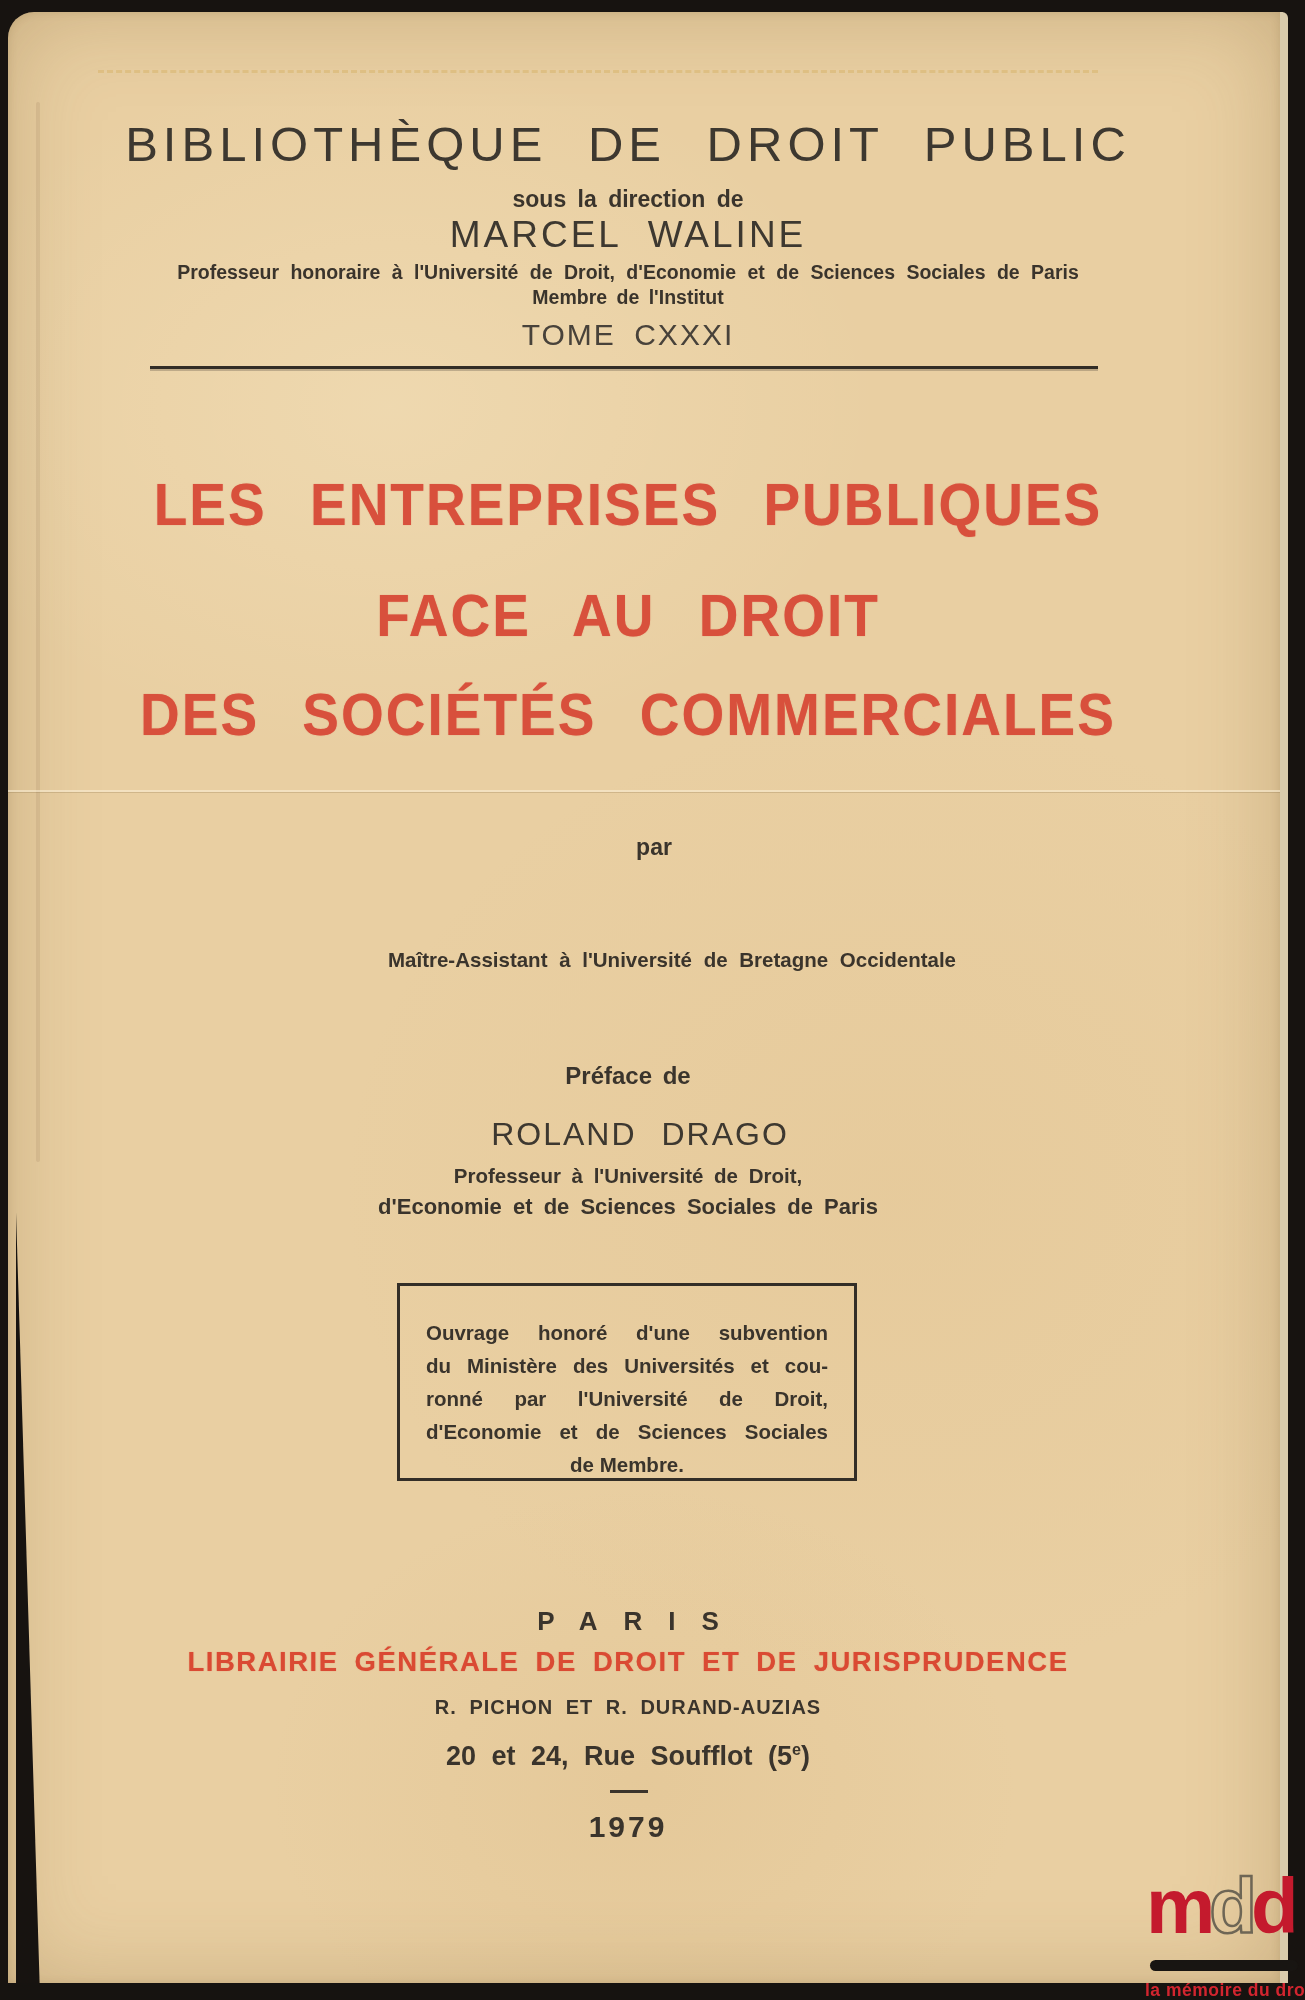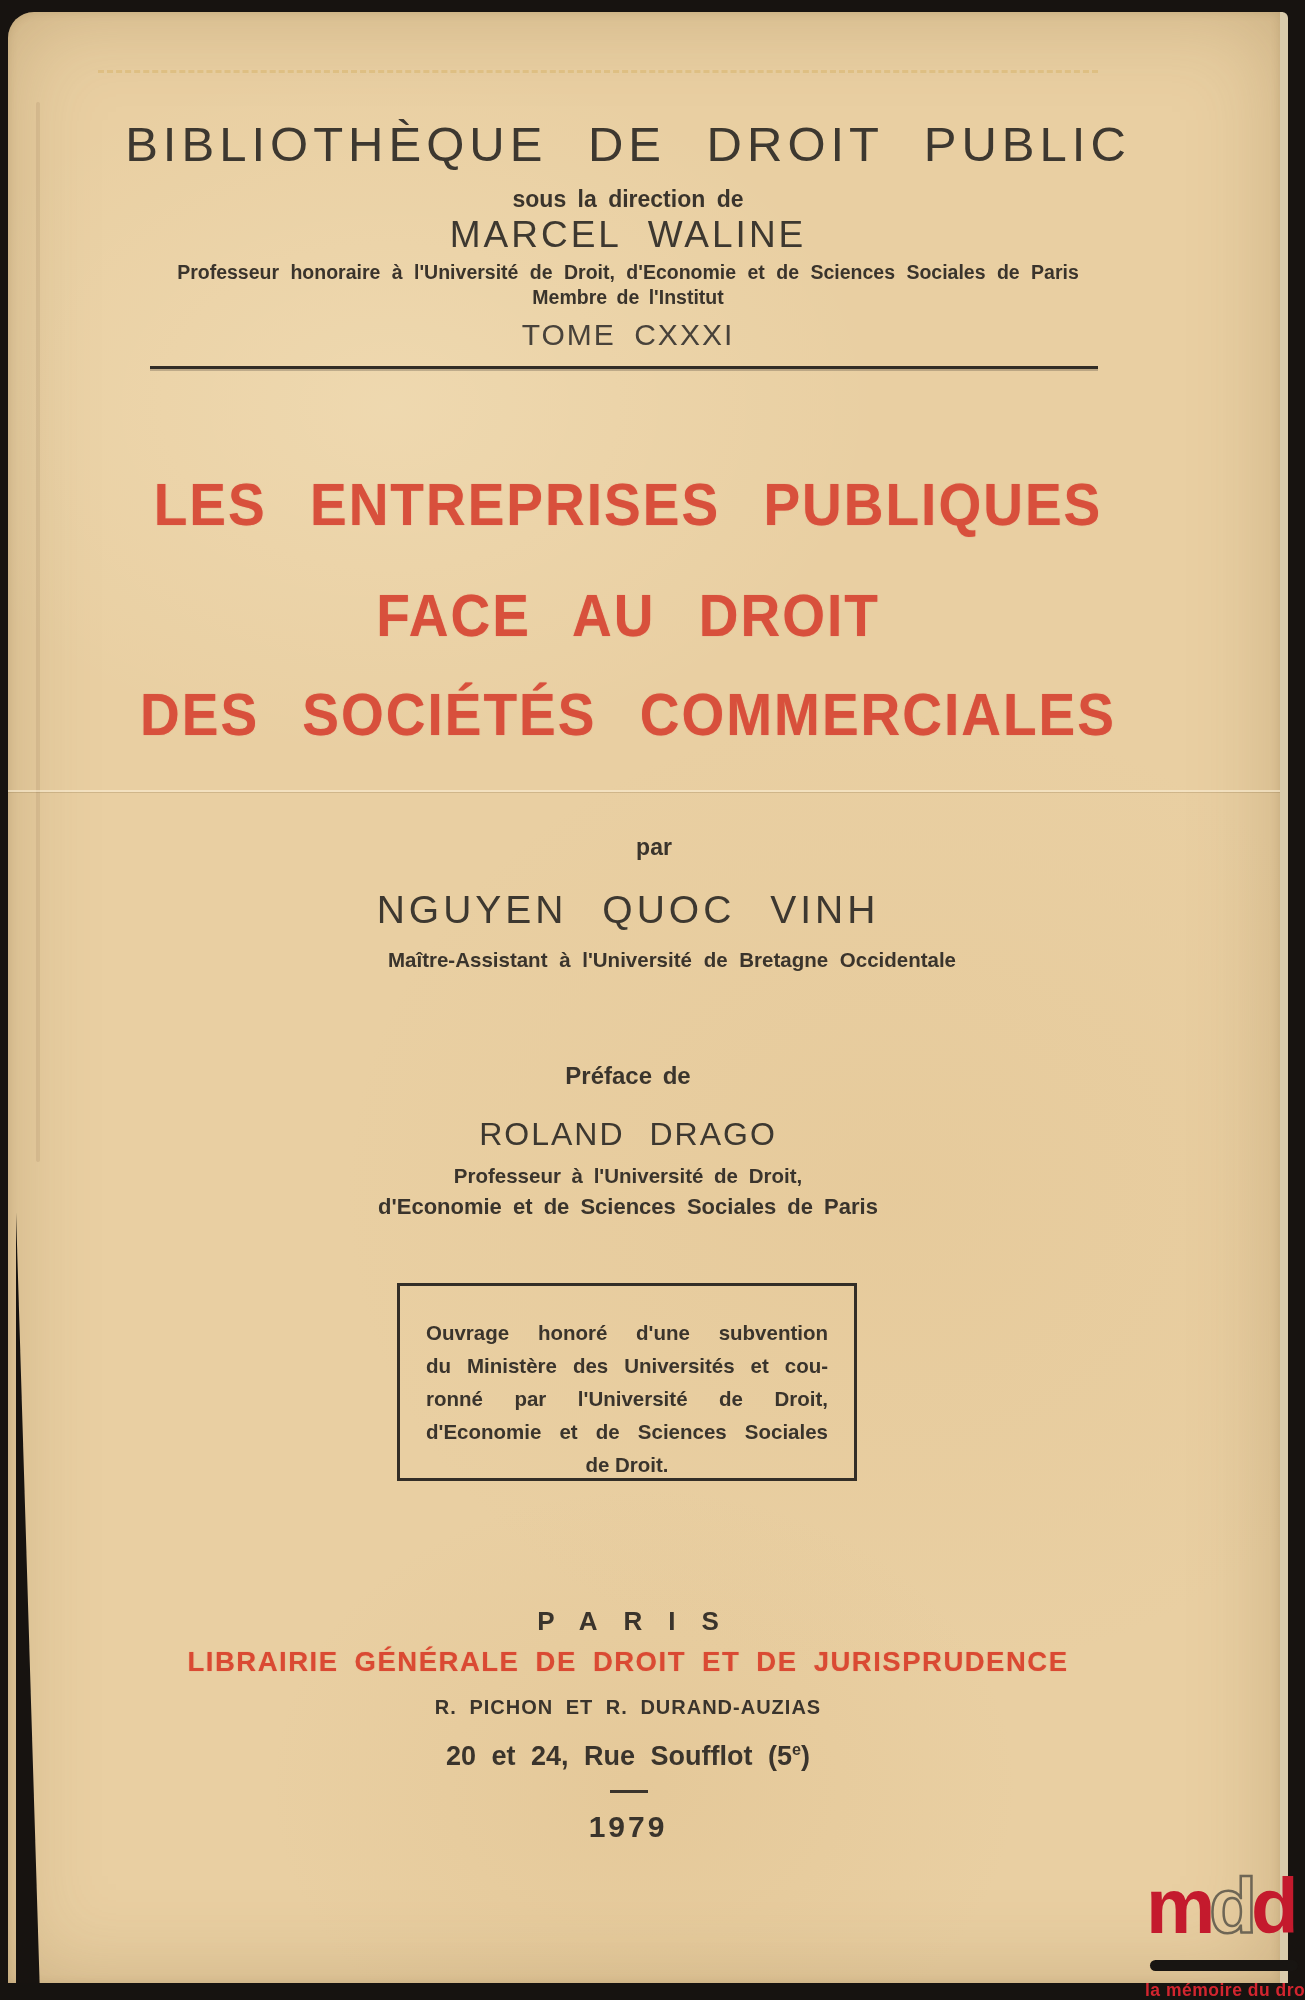--- a/index.html
+++ b/index.html
@@ -55,21 +55,21 @@
     color:#d8503c;transform:scale(1,1.07);transform-origin:center top;
     text-shadow:0 0 1px rgba(216,80,60,0.55);
   }
   .title-1{top:458px;}
   .title-2{top:569px;}
   .title-3{top:668px;}
   .author-by{top:822px;font-size:23px;font-weight:600;padding-left:26px;}
   .author-name{top:876px;font-size:39px;letter-spacing:4px;word-spacing:20px;color:#3d3830;}
   .author-role{top:936px;font-size:20.5px;font-weight:600;word-spacing:6px;padding-left:44px;}
   .preface-label{top:1050px;font-size:24px;font-weight:600;word-spacing:4px;}
-  .preface-name{top:1104px;font-size:32px;letter-spacing:2px;word-spacing:14px;color:#3d3830;}
+  .preface-name{top:1104px;font-size:32px;letter-spacing:2px;word-spacing:14px;color:#3d3830;margin-left:12px;}
   .preface-role1{top:1152px;font-size:20.5px;font-weight:600;word-spacing:5px;}
   .preface-role2{top:1182px;font-size:22px;font-weight:600;word-spacing:5px;}
   .notice-box{
     position:absolute;left:389px;top:1271px;width:460px;height:198px;
     box-sizing:border-box;border:3px solid #332e27;
     padding:30px 26px 0 26px;
   }
   .notice-line{
     font-size:20.5px;font-weight:600;color:#3a342c;line-height:33px;
     text-align:justify;text-align-last:justify;
@@ -134,34 +134,33 @@
   <div class="line series-role2">Membre de l'Institut</div>
   <div class="line series-tome">TOME CXXXI</div>
 
   <div class="rule"></div>
 
   <div class="line main-title title-1">LES ENTREPRISES PUBLIQUES</div>
   <div class="line main-title title-2">FACE AU DROIT</div>
   <div class="line main-title title-3">DES SOCIÉTÉS COMMERCIALES</div>
 
   <div class="line author-by">par</div>
-  <div class="line author-name">NGUYEN QUOC VINH</div>
   <div class="line author-role">Maître-Assistant à l'Université de Bretagne Occidentale</div>
 
   <div class="line preface-label">Préface de</div>
   <div class="line preface-name">ROLAND DRAGO</div>
   <div class="line preface-role1">Professeur à l'Université de Droit,</div>
   <div class="line preface-role2">d'Economie et de Sciences Sociales de Paris</div>
 
   <div class="notice-box">
     <div class="notice-line">Ouvrage honoré d'une subvention</div>
     <div class="notice-line">du Ministère des Universités et cou-</div>
     <div class="notice-line">ronné par l'Université de Droit,</div>
     <div class="notice-line">d'Economie et de Sciences Sociales</div>
-    <div class="notice-line last">de Droit.</div>
+    <div class="notice-line last">de Membre.</div>
   </div>
 
   <div class="line imprint-city">PARIS</div>
   <div class="line imprint-publisher">LIBRAIRIE GÉNÉRALE DE DROIT ET DE JURISPRUDENCE</div>
   <div class="line imprint-printers">R. PICHON ET R. DURAND-AUZIAS</div>
   <div class="line imprint-address">
     <span>20 et 24, Rue Soufflot (5</span><span class="sup">e</span><span>)</span>
   </div>
   <div class="imprint-dash"></div>
   <div class="line imprint-year">1979</div>

